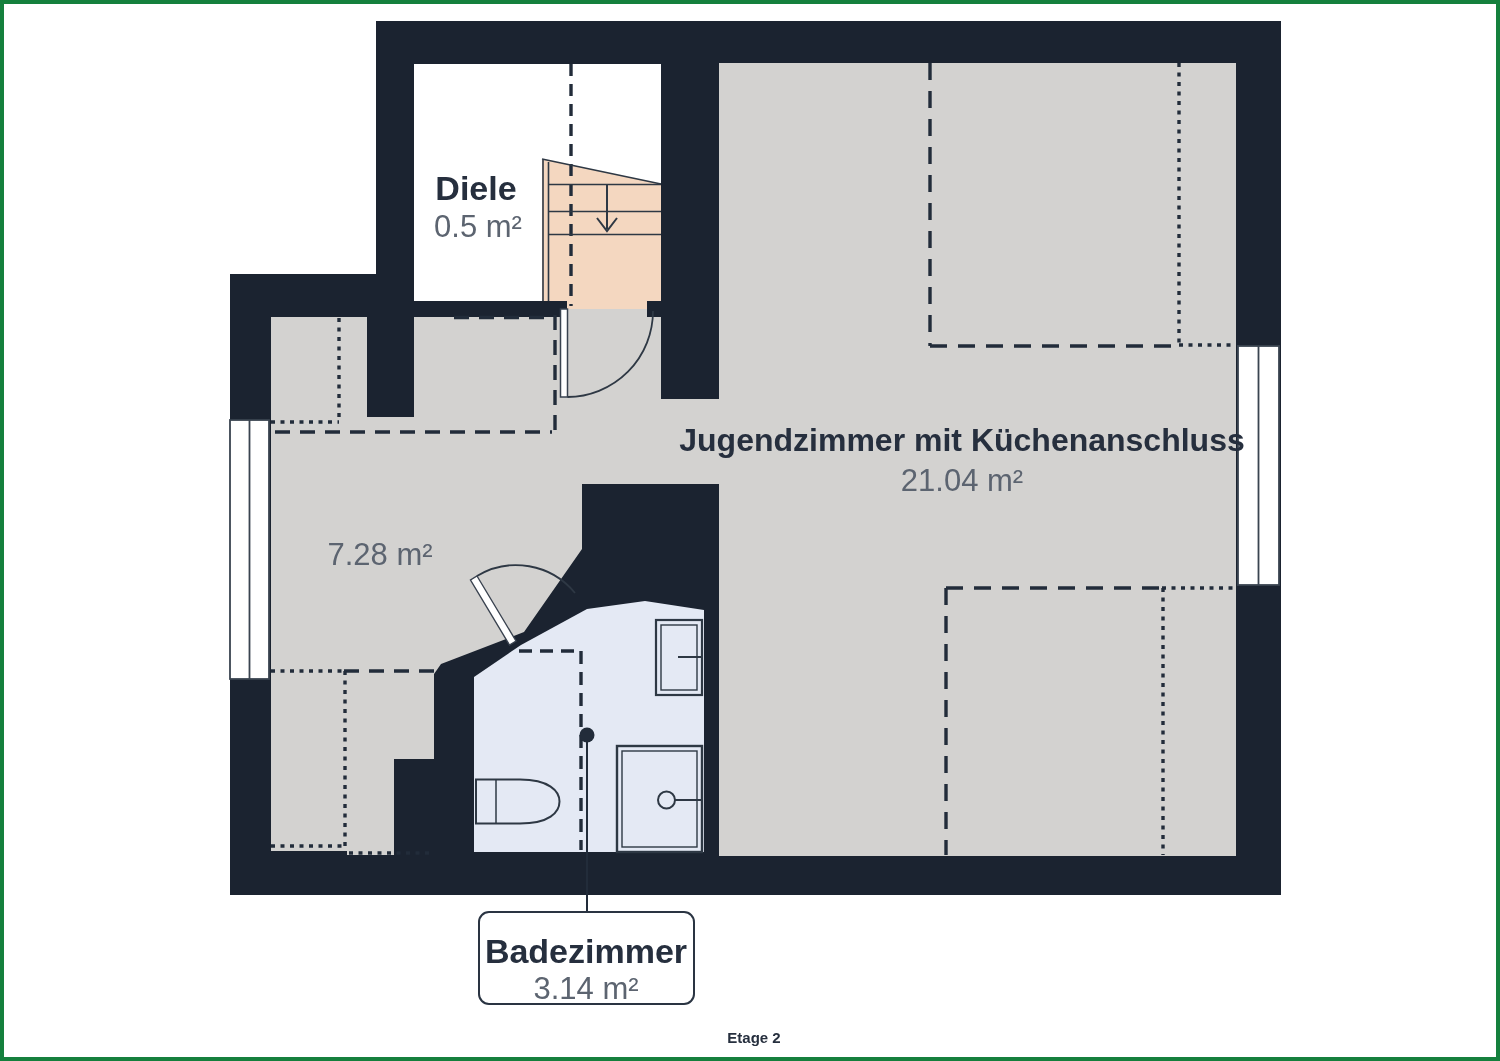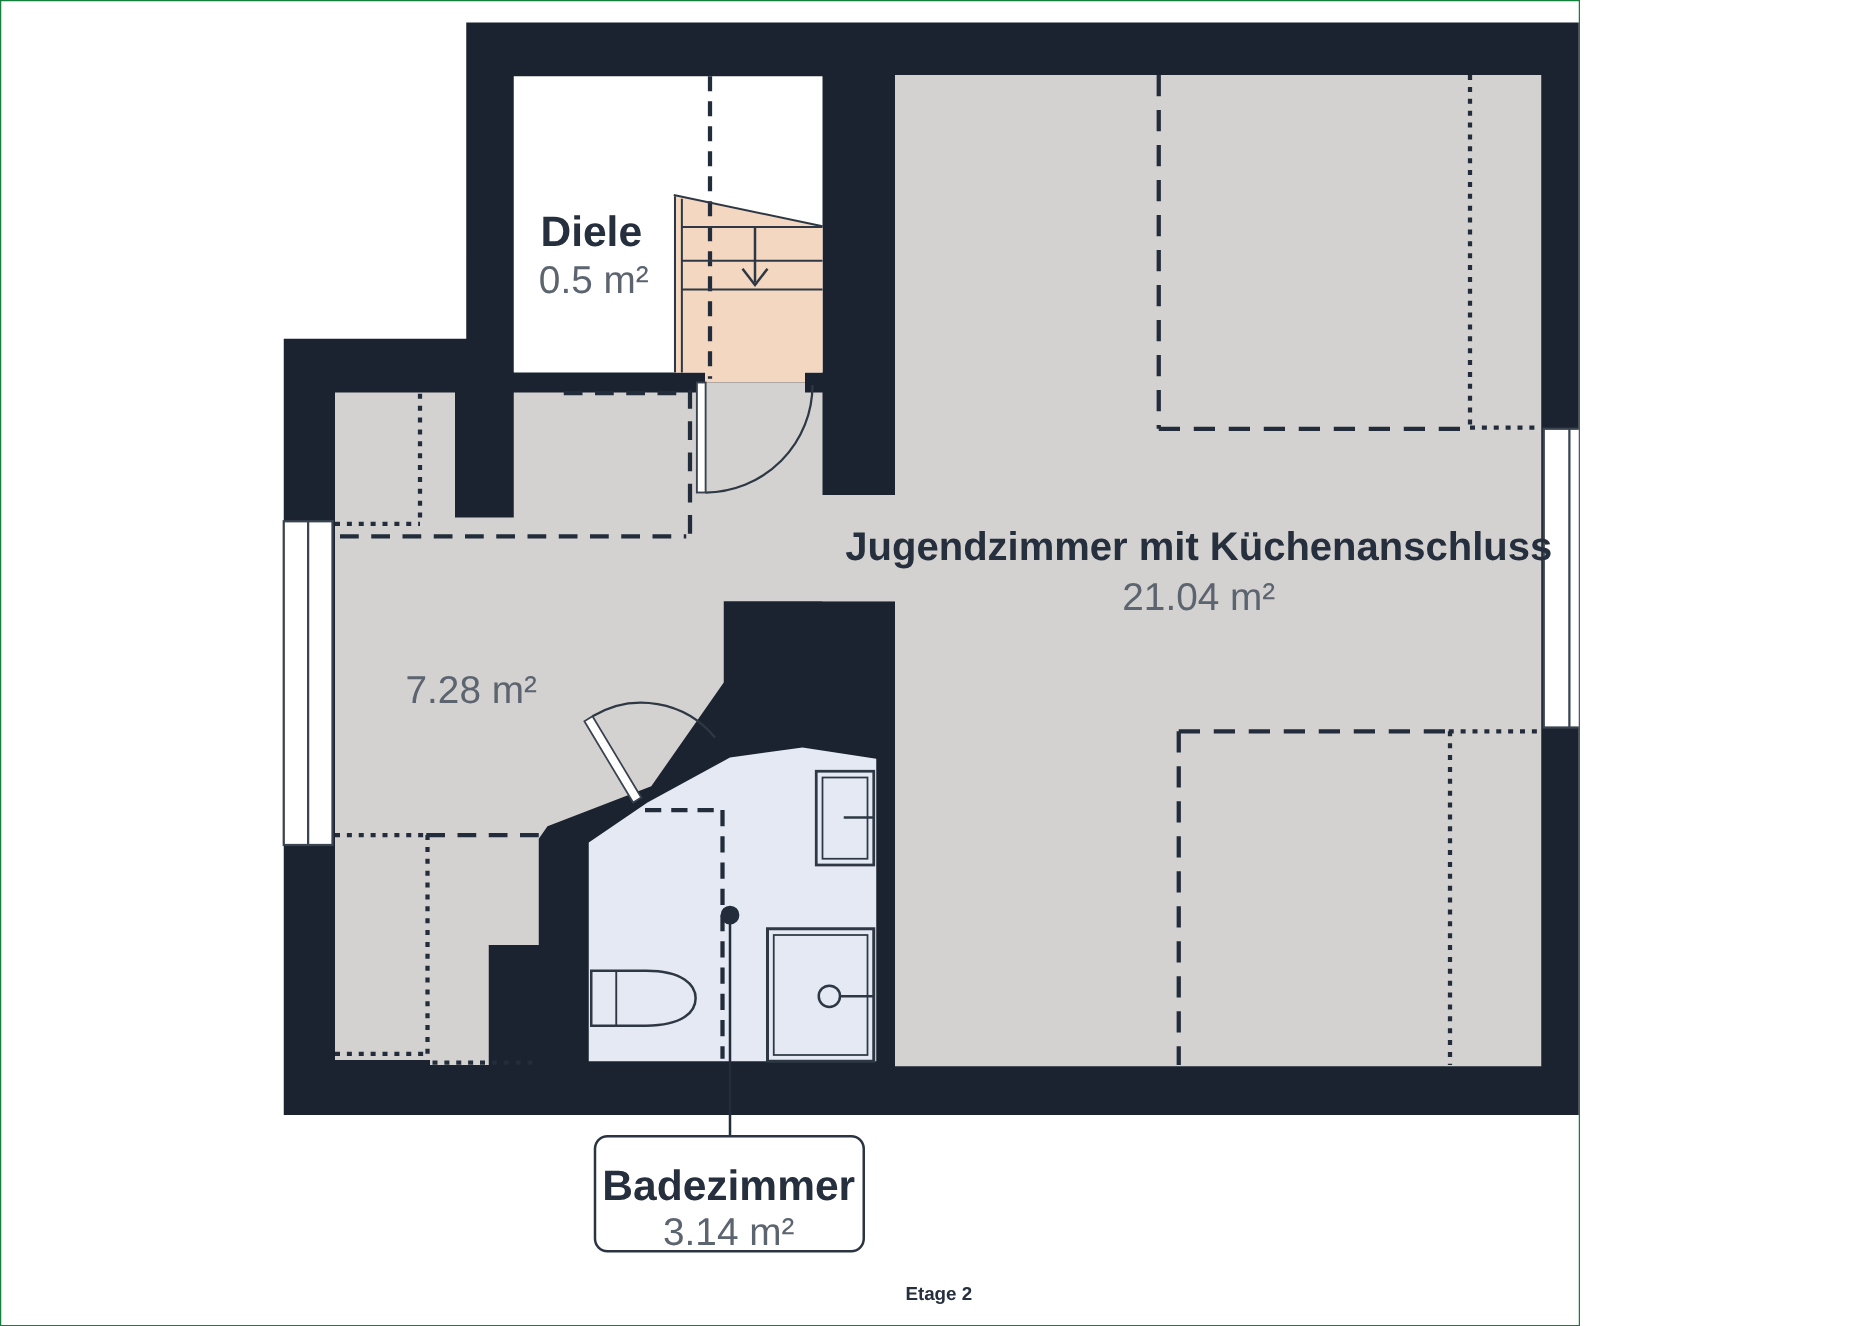--- a/index.html
+++ b/index.html
@@ -1,20 +1,20 @@
 <!DOCTYPE html>
 <html><head>
 <meta charset="utf-8">
 <style>
   html,body{margin:0;padding:0;background:#fff;}
   .canvas{
     position:relative;
-    width:1264px;height:1061px;
+    width:1500px;height:1061px;
     box-sizing:border-box;
-    border:1px solid #15803d;
+    border:4px solid #15803d;
     background:#ffffff;
     font-family:"Liberation Sans",sans-serif;
     overflow:hidden;
   }
   svg{display:block;}
   .room-name{font-family:"Liberation Sans",sans-serif;font-weight:700;font-size:34px;fill:#262f3e;}
   .room-name.big{font-size:32px;}
   .room-area{font-family:"Liberation Sans",sans-serif;font-weight:400;font-size:31px;fill:#5c6470;}
   .floor-label{font-family:"Liberation Sans",sans-serif;font-weight:700;font-size:15px;fill:#262f3e;}
   .dash{stroke:#222c3a;stroke-width:3.4;fill:none;}

